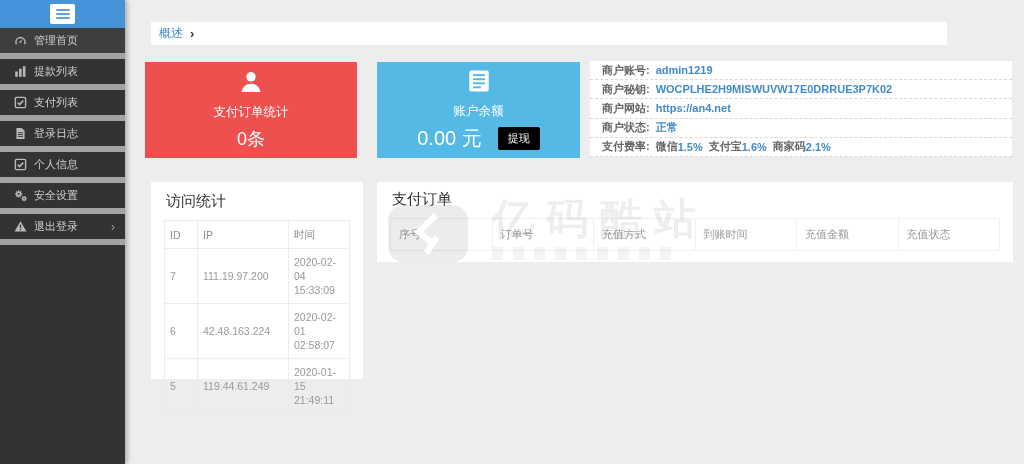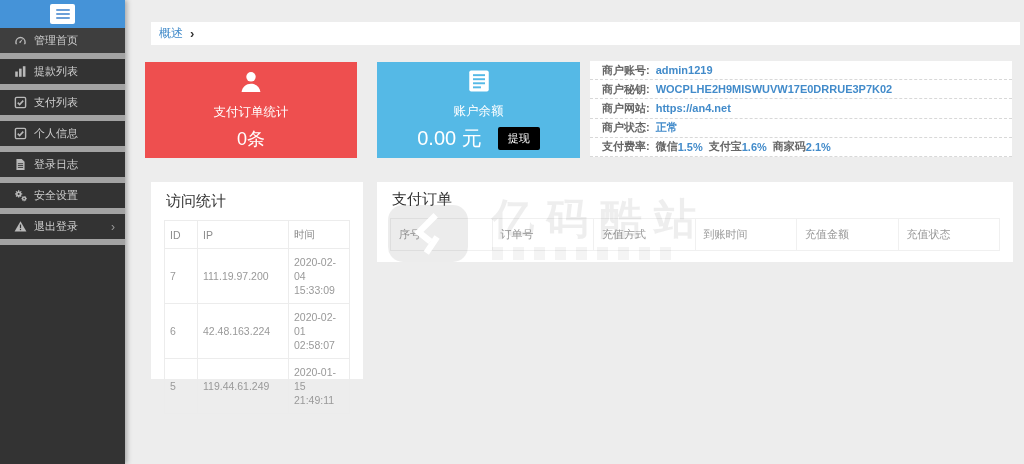--- a/index.html
+++ b/index.html
@@ -15,21 +15,21 @@
   .hamburger{width:25px;height:20px;background:#fff;border:none;border-radius:2px;
     display:flex;flex-direction:column;align-items:center;justify-content:center;gap:2px;cursor:pointer;padding:0;}
   .hamburger i{display:block;width:14px;height:2px;background:#6b9fd8;border-radius:1px;}
   .menu{display:block;}
   .menu-item{height:25px;display:flex;align-items:center;padding-left:13px;
     border-bottom:6px solid #a3a3a3;color:#cfcfcf;font-size:11px;cursor:pointer;position:relative;}
   .menu-item.active{background:#3e3e3e;}
   .menu-item .mi{width:15px;margin-right:6px;display:flex;align-items:center;justify-content:center;}
   .menu-item .chev{position:absolute;right:10px;color:#9a9a9a;font-size:12px;line-height:1;}
   
-  .breadcrumb-bar{position:absolute;left:151px;top:22px;width:869px;height:23px;background:#fff;
+  .breadcrumb-bar{position:absolute;left:151px;top:22px;width:796px;height:23px;background:#fff;
     display:flex;align-items:center;padding-left:8px;box-sizing:border-box;}
   .crumb{color:#428bca;font-size:12px;cursor:pointer;}
   .crumb-sep{color:#333;font-weight:bold;font-size:13px;margin-left:7px;line-height:1;}
   .card{position:absolute;top:62px;height:96px;display:flex;flex-direction:column;
     align-items:center;justify-content:center;color:#fff;}
   .card-red{left:145px;width:212px;background:#ee4f4f;}
   .card-blue{left:377px;width:203px;background:#55b9e6;}
   .card .ttl{font-size:12.5px;margin-top:5px;}
   .card .val{font-size:18px;margin-top:6px;}
   .balance-row{display:flex;align-items:center;margin-top:5px;}
@@ -100,39 +100,39 @@
       <span class="mi">
         <svg width="13" height="13" viewBox="0 0 16 16" fill="none" stroke="#b9b9b9">
             <rect x="1.7" y="1.7" width="12.6" height="12.6" rx="1.6" stroke-width="1.7"></rect>
             <path d="M4.6 8.2l2.3 2.3 4.5-4.8" stroke-width="1.9"></path>
           </svg>
       </span>
       <span>支付列表</span>
     </div>
     <div class="menu-item">
       <span class="mi">
-        <svg width="13" height="13" viewBox="0 0 16 16" fill="none" stroke="#b9b9b9">
-            <rect x="1.7" y="1.7" width="12.6" height="12.6" rx="1.6" stroke-width="1.7"></rect>
-            <path d="M4.6 8.2l2.3 2.3 4.5-4.8" stroke-width="1.9"></path>
-          </svg>
-      </span>
-      <span>个人信息</span>
-    </div>
-    <div class="menu-item">
-      <span class="mi">
         <svg width="13" height="13" viewBox="0 0 16 16">
             <path d="M3 1.2h6.5L13 4.7v10.1H3z" fill="#b9b9b9"></path>
             <g stroke="#333" stroke-width="1.1">
               <line x1="4.8" y1="7" x2="11.2" y2="7"></line>
               <line x1="4.8" y1="9.3" x2="11.2" y2="9.3"></line>
               <line x1="4.8" y1="11.6" x2="11.2" y2="11.6"></line>
             </g>
           </svg>
       </span>
       <span>登录日志</span>
+    </div>
+    <div class="menu-item">
+      <span class="mi">
+        <svg width="13" height="13" viewBox="0 0 16 16" fill="none" stroke="#b9b9b9">
+            <rect x="1.7" y="1.7" width="12.6" height="12.6" rx="1.6" stroke-width="1.7"></rect>
+            <path d="M4.6 8.2l2.3 2.3 4.5-4.8" stroke-width="1.9"></path>
+          </svg>
+      </span>
+      <span>个人信息</span>
     </div>
     <div class="menu-item">
       <span class="mi">
         <svg width="14" height="13" viewBox="0 0 18 16">
             <g stroke="#b9b9b9" stroke-width="1.7">
               <line x1="6" y1="1.4" x2="6" y2="10.6"></line>
               <line x1="1.4" y1="6" x2="10.6" y2="6"></line>
               <line x1="2.7" y1="2.7" x2="9.3" y2="9.3"></line>
               <line x1="9.3" y1="2.7" x2="2.7" y2="9.3"></line>
             </g>

